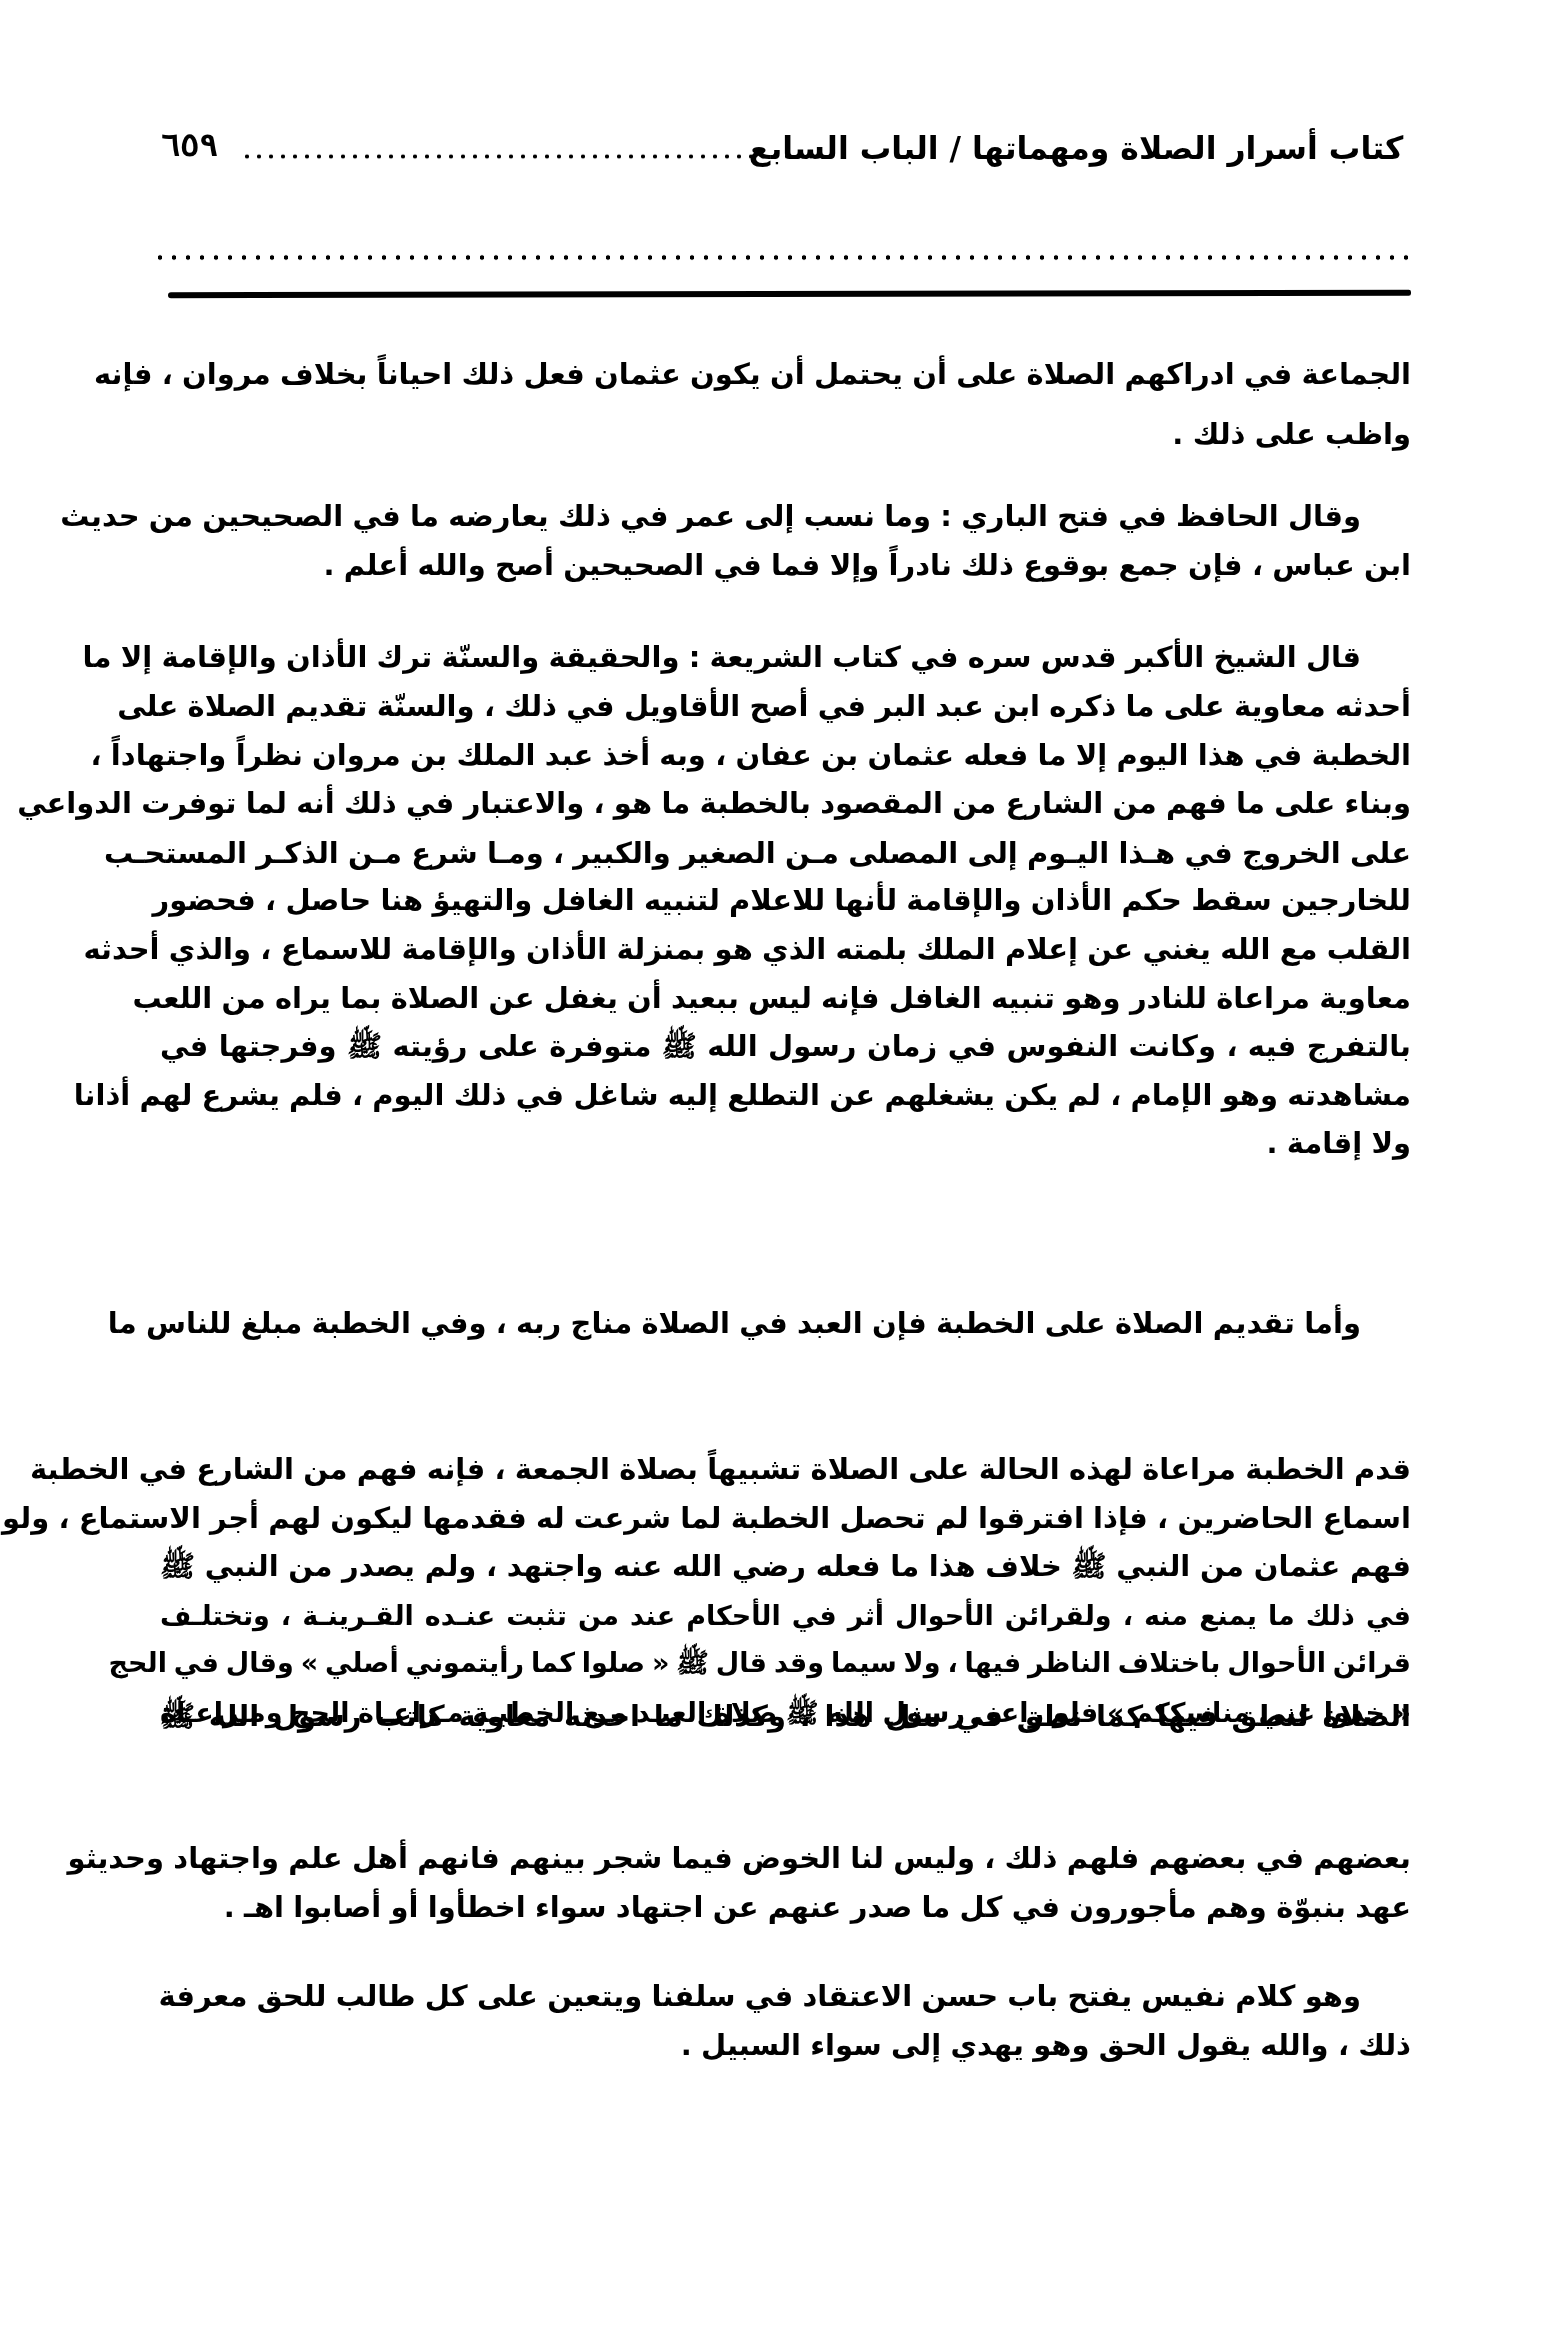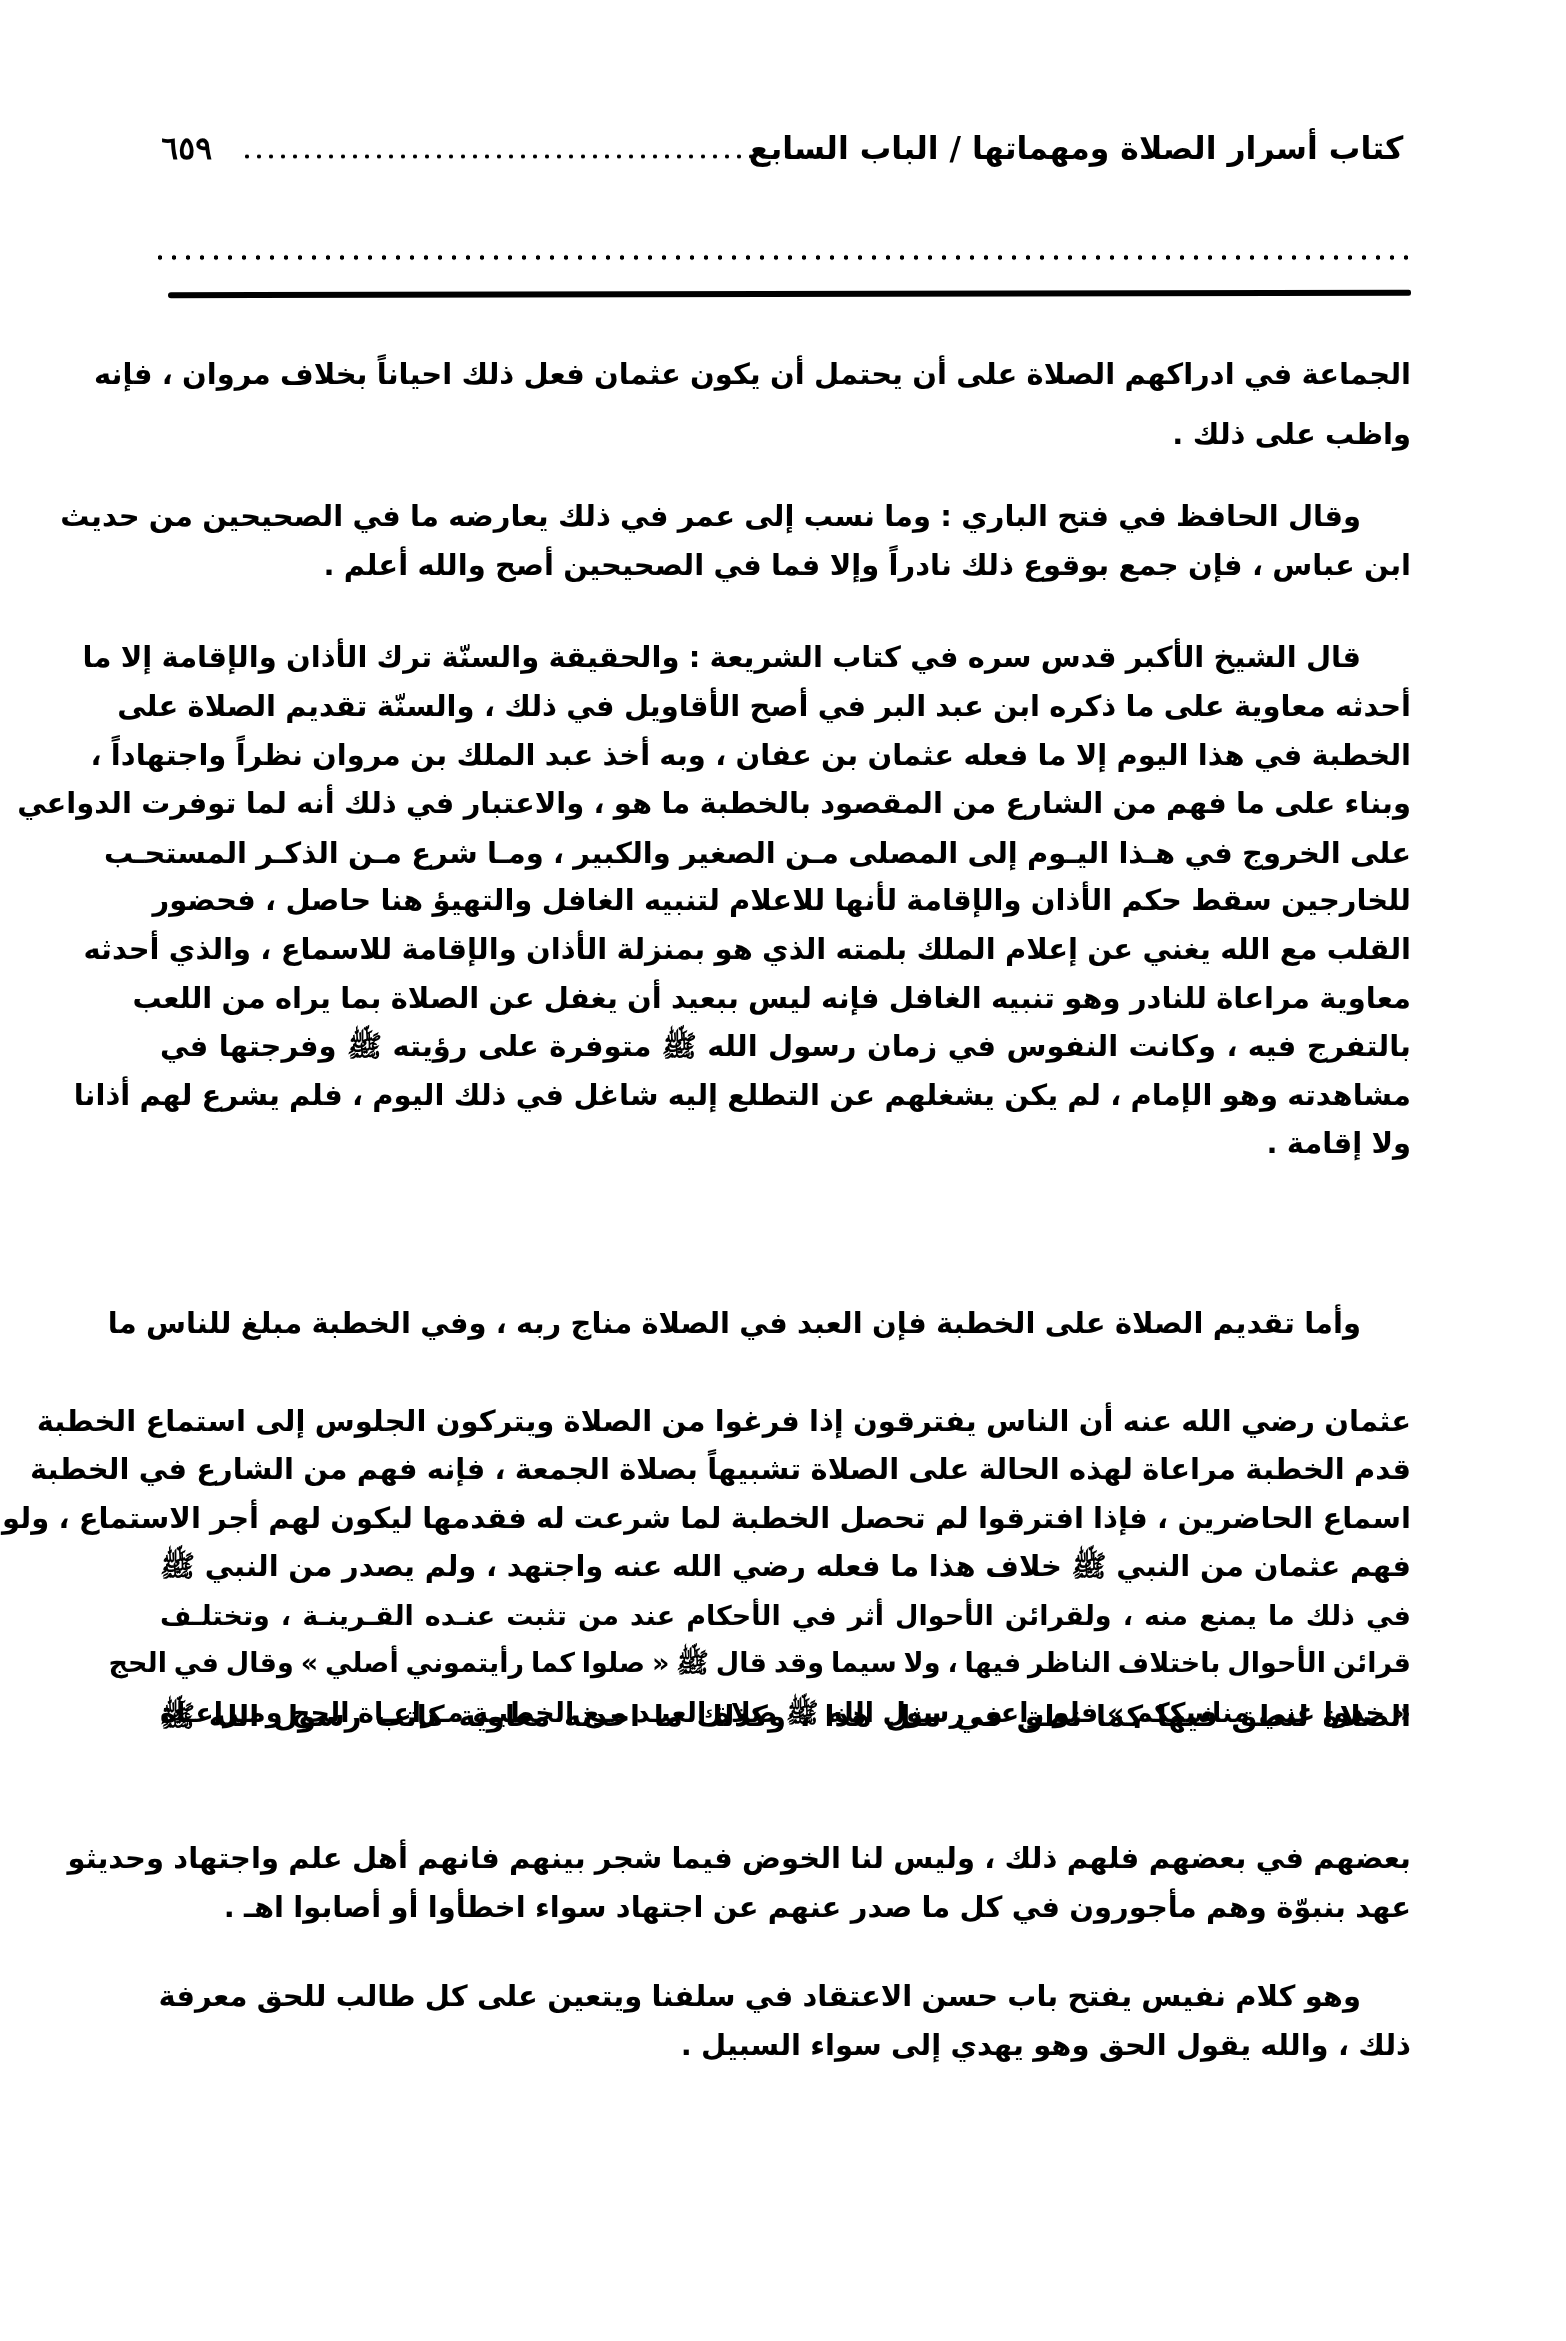--- a/index.html
+++ b/index.html
@@ -50,21 +50,21 @@
     width: 572px;
     height: 6.6px;
     background-image: radial-gradient(circle, #000 1.8px, transparent 2.2px);
     background-size: 12px 6.6px;
     background-repeat: repeat-x;
   }
   .page-number {
     position: absolute;
     left: 3.3px;
     top: 0;
-    font-family: Liberation Sans, sans-serif;
+    font-family: Liberation Mono, monospace;
     font-weight: bold;
     font-size: 31.5px;
     line-height: 50px;
     direction: rtl;
   }
   .dotted-rule {
     position: absolute;
     left: 153px;
     top: 254px;
     width: 1258px;
@@ -159,21 +159,20 @@
     <div class="line" style="top:746px">وبناء على ما فهم من الشارع من المقصود بالخطبة ما هو ، والاعتبار في ذلك أنه لما توفرت الدواعي</div>
     <div class="line" style="top:796px">على الخروج في هـذا اليـوم إلى المصلى مـن الصغير والكبير ، ومـا شرع مـن الذكـر المستحـب</div>
     <div class="line" style="top:843px">للخارجين سقط حكم الأذان والإقامة لأنها للاعلام لتنبيه الغافل والتهيؤ هنا حاصل ، فحضور</div>
     <div class="line" style="top:892px">القلب مع الله يغني عن إعلام الملك بلمته الذي هو بمنزلة الأذان والإقامة للاسماع ، والذي أحدثه</div>
     <div class="line" style="top:941px">معاوية مراعاة للنادر وهو تنبيه الغافل فإنه ليس ببعيد أن يغفل عن الصلاة بما يراه من اللعب</div>
     <div class="line" style="top:989px">بالتفرج فيه ، وكانت النفوس في زمان رسول الله ﷺ متوفرة على رؤيته ﷺ وفرجتها في</div>
     <div class="line" style="top:1038px">مشاهدته وهو الإمام ، لم يكن يشغلهم عن التطلع إليه شاغل في ذلك اليوم ، فلم يشرع لهم أذانا</div>
     <div class="line last" style="top:1086px">ولا إقامة .</div>
 
     <div class="line indent" style="top:1266px">وأما تقديم الصلاة على الخطبة فإن العبد في الصلاة مناج ربه ، وفي الخطبة مبلغ للناس ما</div>
-    <div class="line" style="top:1364px">عثمان رضي الله عنه أن الناس يفترقون إذا فرغوا من الصلاة ويتركون الجلوس إلى استماع الخطبة</div>
     <div class="line" style="top:1412px">قدم الخطبة مراعاة لهذه الحالة على الصلاة تشبيهاً بصلاة الجمعة ، فإنه فهم من الشارع في الخطبة</div>
     <div class="line" style="top:1461px">اسماع الحاضرين ، فإذا افترقوا لم تحصل الخطبة لما شرعت له فقدمها ليكون لهم أجر الاستماع ، ولو</div>
     <div class="line" style="top:1509px">فهم عثمان من النبي ﷺ خلاف هذا ما فعله رضي الله عنه واجتهد ، ولم يصدر من النبي ﷺ</div>
     <div class="line small" style="top:1559px">في ذلك ما يمنع منه ، ولقرائن الأحوال أثر في الأحكام عند من تثبت عنـده القـرينـة ، وتختلـف</div>
     <div class="line small" style="top:1606px">قرائن الأحوال باختلاف الناظر فيها ، ولا سيما وقد قال ﷺ « صلوا كما رأيتموني أصلي » وقال في الحج</div>
     <div class="line small" style="top:1656px">« خذوا عني مناسككم » فلو راعى رسول الله ﷺ صلاة العيـد مـع الخطبـة مـراعـاة الحج ومـراعـاة</div>
     <div class="line" style="top:1659px">الصلاة لنطق فيها كما نطق في مثل هذا ، وكذلك ما احدثه معاوية كاتب رسول الله ﷺ</div>
     <div class="line" style="top:1801px">بعضهم في بعضهم فلهم ذلك ، وليس لنا الخوض فيما شجر بينهم فانهم أهل علم واجتهاد وحديثو</div>
     <div class="line last" style="top:1850px">عهد بنبوّة وهم مأجورون في كل ما صدر عنهم عن اجتهاد سواء اخطأوا أو أصابوا اهـ .</div>
 

